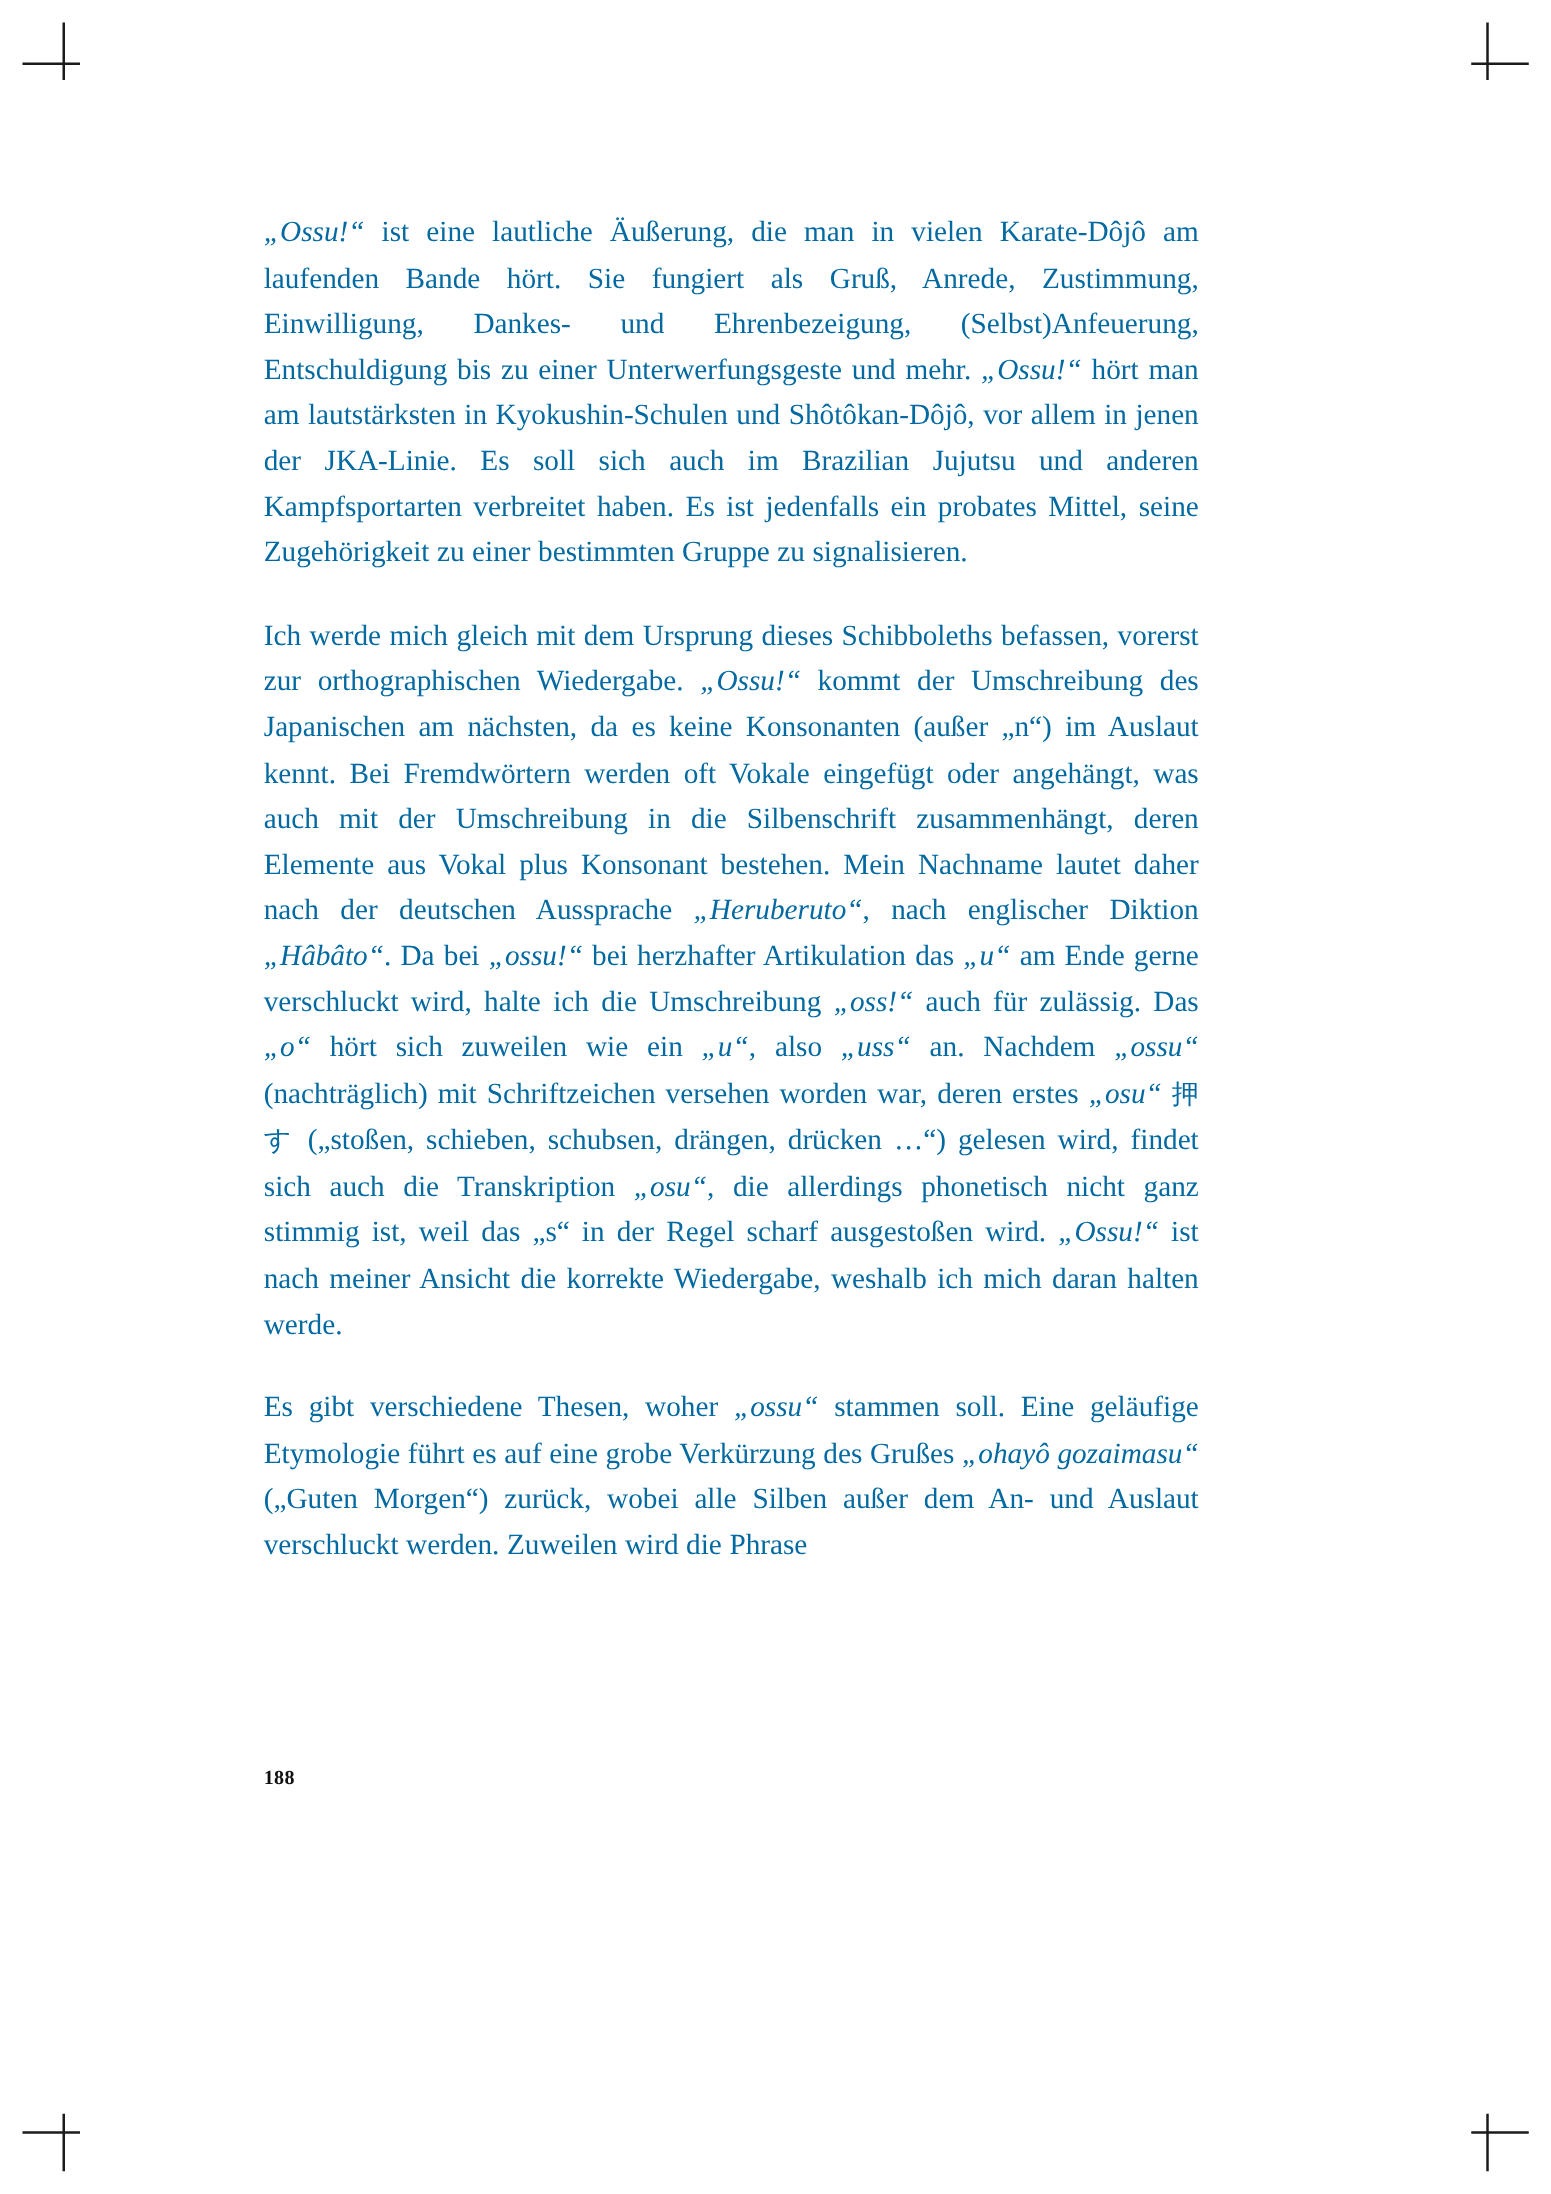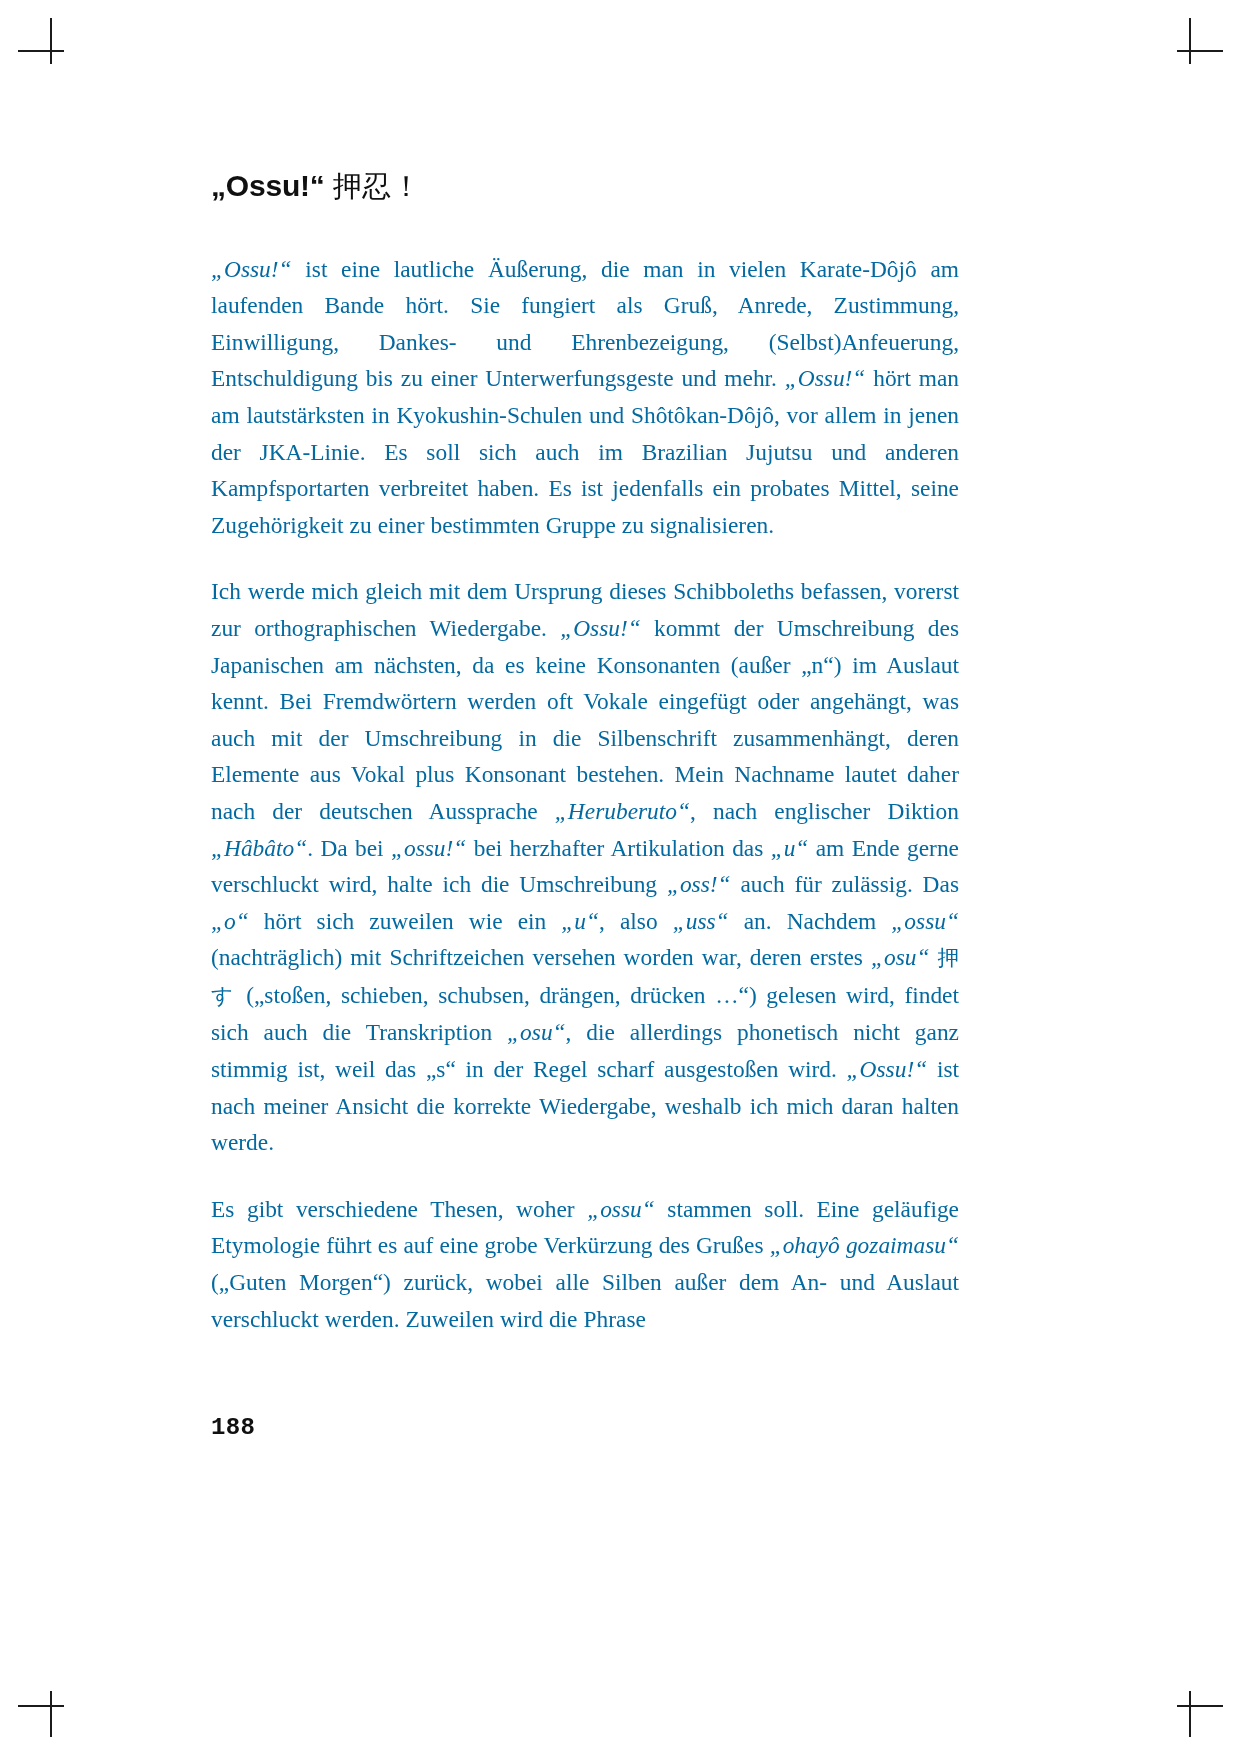--- a/index.html
+++ b/index.html
@@ -76,44 +76,43 @@
   .jp-inline {
     font-family: "DejaVu Sans", sans-serif;
     font-size: 21.5px;
     font-style: normal;
   }
 
   .folio {
     position: absolute;
     left: 211px;
     top: 1414px;
-    font-family: Liberation Mono, monospace;
+    font-family: Liberation Serif, serif;
     font-weight: bold;
-    font-size: 24px;
+    font-size: 16px;
     color: #101010;
     letter-spacing: 0.3px;
   }
 </style>
 </head>
 <body>
 
 <div class="page">
 
   <div class="crop v crop-tl-v"></div>
   <div class="crop h crop-tl-h"></div>
   <div class="crop v crop-tr-v"></div>
   <div class="crop h crop-tr-h"></div>
   <div class="crop v crop-bl-v"></div>
   <div class="crop h crop-bl-h"></div>
   <div class="crop v crop-br-v"></div>
   <div class="crop h crop-br-h"></div>
 
   <div class="textblock">
 
-    <h1 class="chapter-title"><span>„Ossu!“</span> <span class="jp">押忍！</span></h1>
 
     <p class="body"><i>„Ossu!“</i> ist eine lautliche Äußerung, die man in vielen Karate-Dôjô am laufenden Bande hört. Sie fungiert als Gruß, Anrede, Zustim­mung, Einwilligung, Dankes- und Ehrenbezeigung, (Selbst)Anfeue­rung, Entschuldigung bis zu einer Unterwerfungsgeste und mehr. <i>„Ossu!“</i> hört man am lautstärksten in Kyokushin-Schulen und Shô­tôkan-Dôjô, vor allem in jenen der JKA-Linie. Es soll sich auch im Brazilian Jujutsu und anderen Kampfsportarten verbreitet haben. Es ist jedenfalls ein probates Mittel, seine Zugehörigkeit zu einer be­stimmten Gruppe zu signalisieren.</p>
 
     <p class="body">Ich werde mich gleich mit dem Ursprung dieses Schibboleths befas­sen, vorerst zur orthographischen Wiedergabe. <i>„Ossu!“</i> kommt der Umschreibung des Japanischen am nächsten, da es keine Konso­nanten (außer „n“) im Auslaut kennt. Bei Fremdwörtern werden oft Vokale eingefügt oder angehängt, was auch mit der Umschreibung in die Silbenschrift zusammenhängt, deren Elemente aus Vokal plus Konsonant bestehen. Mein Nachname lautet daher nach der deut­schen Aussprache <i>„Heruberuto“</i>, nach englischer Diktion <i>„Hâbâto“</i>. Da bei <i>„ossu!“</i> bei herzhafter Artikulation das <i>„u“</i> am Ende gerne ver­schluckt wird, halte ich die Umschreibung <i>„oss!“</i> auch für zulässig. Das <i>„o“</i> hört sich zuweilen wie ein <i>„u“</i>, also <i>„uss“</i> an. Nachdem <i>„ossu“</i> (nachträglich) mit Schriftzeichen versehen worden war, deren ers­tes <i>„osu“</i> <span class="jp-inline">押す</span> („stoßen, schieben, schubsen, drängen, drücken …“) gelesen wird, findet sich auch die Transkription <i>„osu“</i>, die allerdings phonetisch nicht ganz stimmig ist, weil das „s“ in der Regel scharf ausgestoßen wird. <i>„Ossu!“</i> ist nach meiner Ansicht die korrekte Wie­dergabe, weshalb ich mich daran halten werde.</p>
 
     <p class="body">Es gibt verschiedene Thesen, woher <i>„ossu“</i> stammen soll. Eine ge­läufige Etymologie führt es auf eine grobe Verkürzung des Grußes <i>„ohayô gozaimasu“</i> („Guten Morgen“) zurück, wobei alle Silben außer dem An- und Auslaut verschluckt werden. Zuweilen wird die Phrase</p>
 
   </div>
 
   <div class="folio">188</div>

